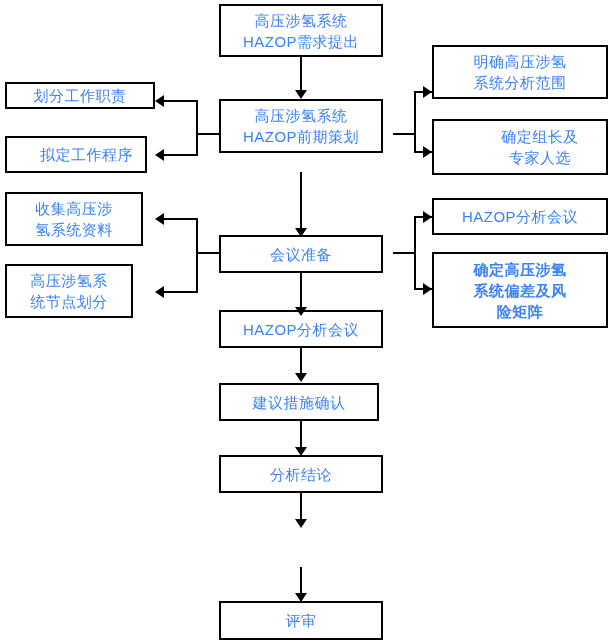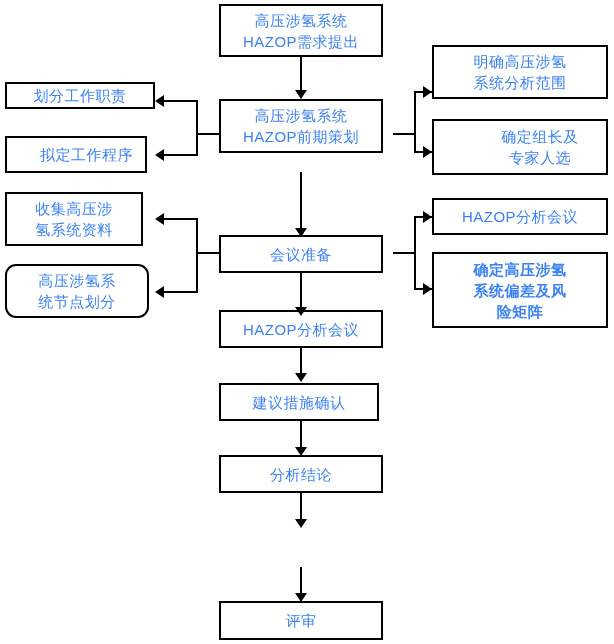--- a/index.html
+++ b/index.html
@@ -126,21 +126,21 @@
 系统分析范围</div>
 
   <div class="node" style="left:432px; top:119px; width:176px; height:56px;padding-left:40px;">确定组长及
 专家人选</div>
 
   <div class="node" style="left:219px; top:235px; width:164px; height:38px;">会议准备</div>
 
   <div class="node" style="left:5px; top:192px; width:138px; height:54px;">收集高压涉
 氢系统资料</div>
 
-  <div class="node" style="left:5px; top:264px; width:144px; height:54px;border-radius:11px;">高压涉氢系
+  <div class="node" style="left:5px; top:264px; width:128px; height:54px;">高压涉氢系
 统节点划分</div>
 
   <div class="node" style="left:432px; top:198px; width:176px; height:37px;">HAZOP分析会议</div>
 
   <div class="node" style="left:432px; top:252px; width:176px; height:76px;font-weight:bold;">确定高压涉氢
 系统偏差及风
 险矩阵</div>
 
   <div class="node" style="left:219px; top:310px; width:164px; height:38px;">HAZOP分析会议</div>
 

